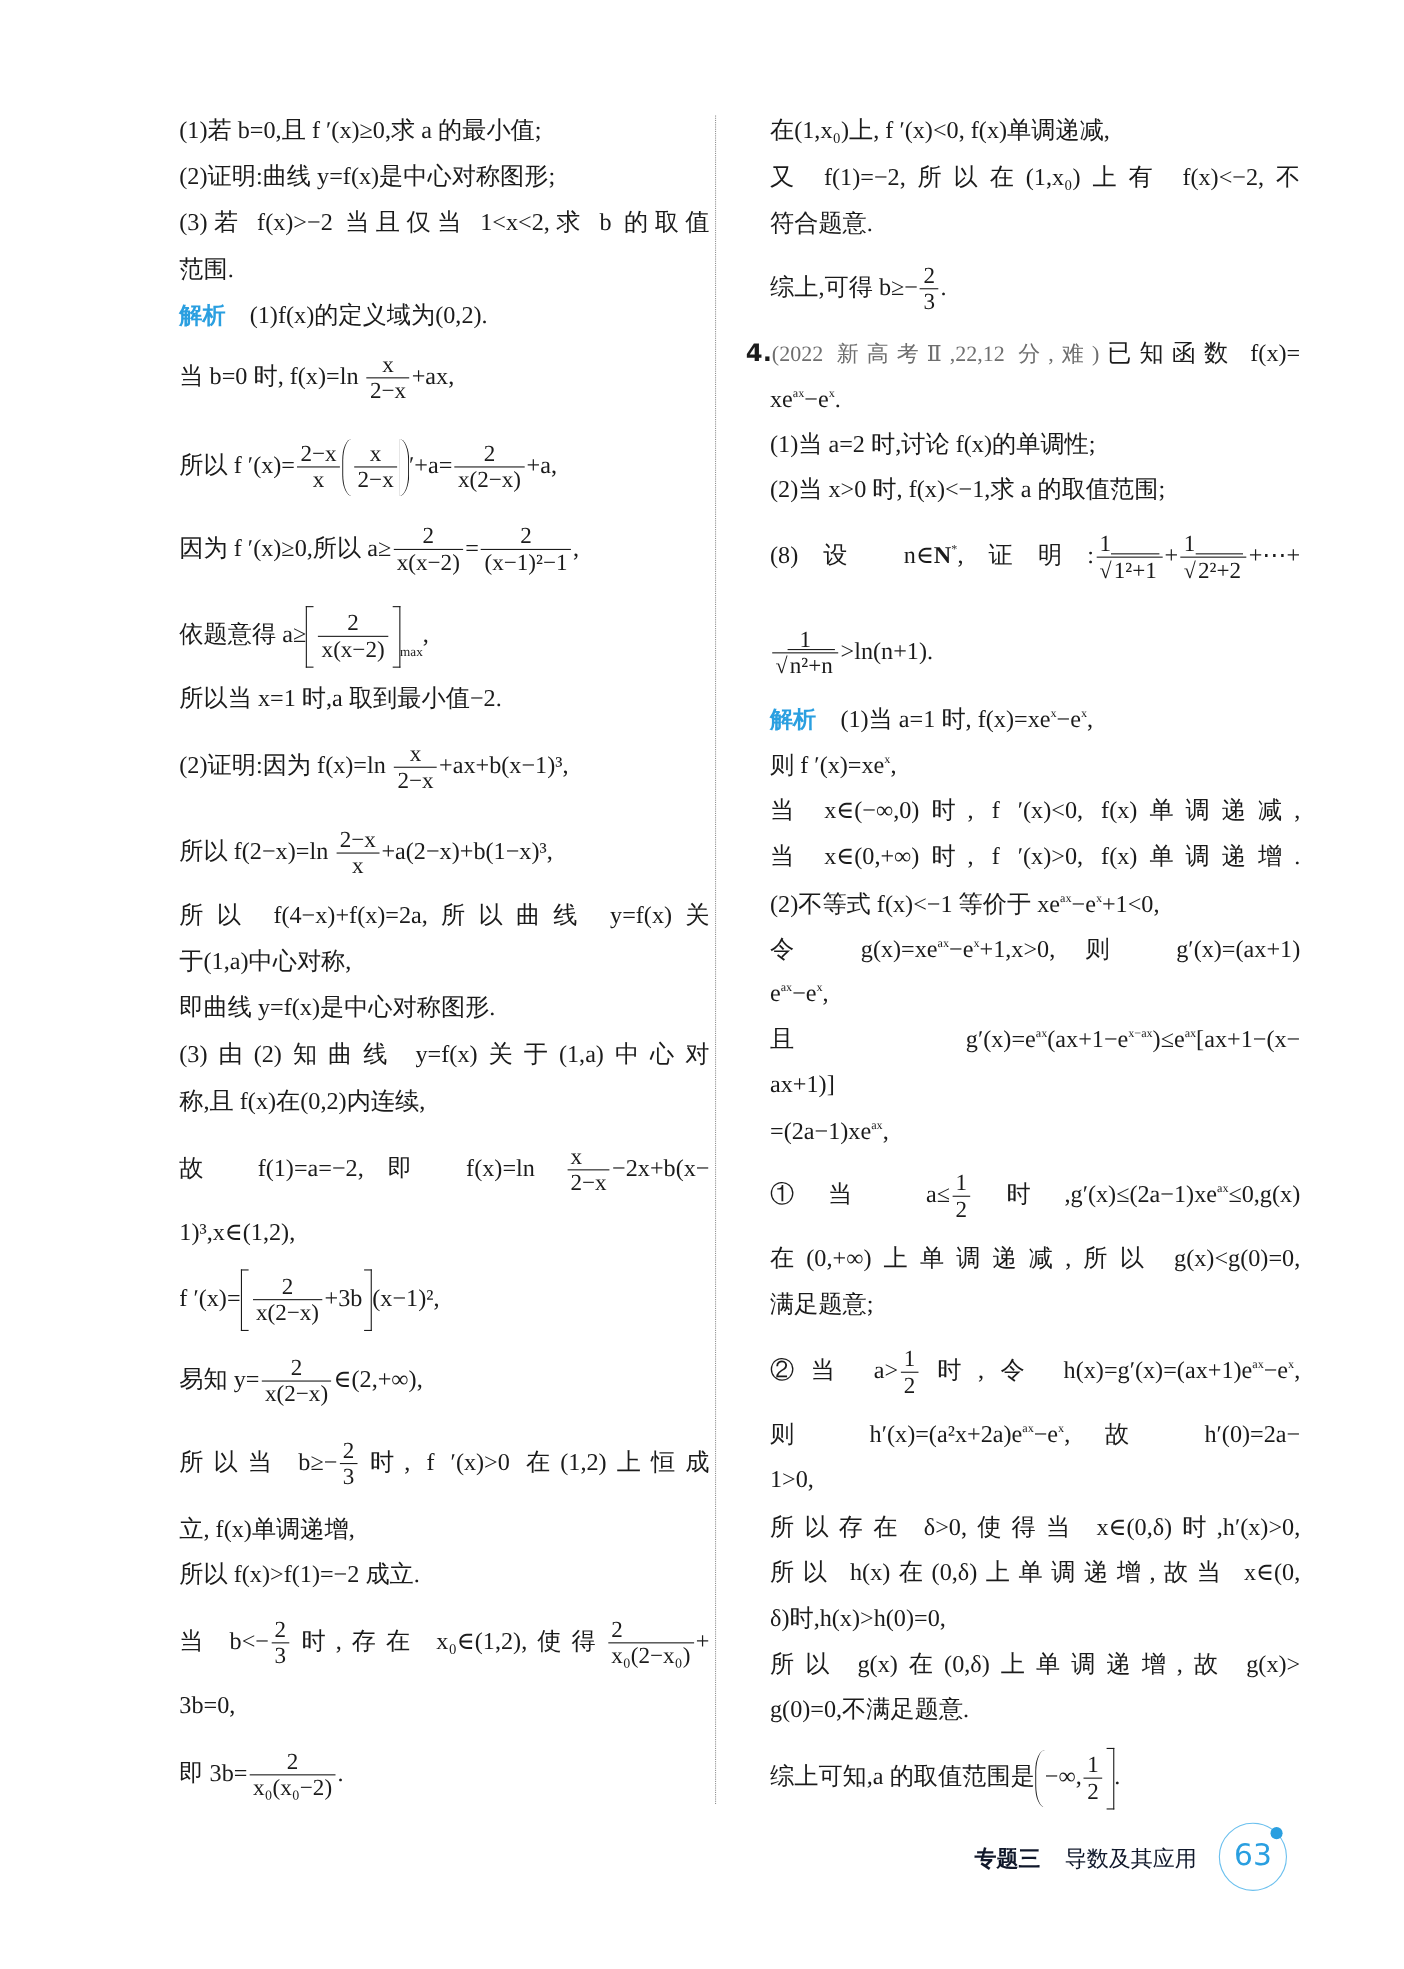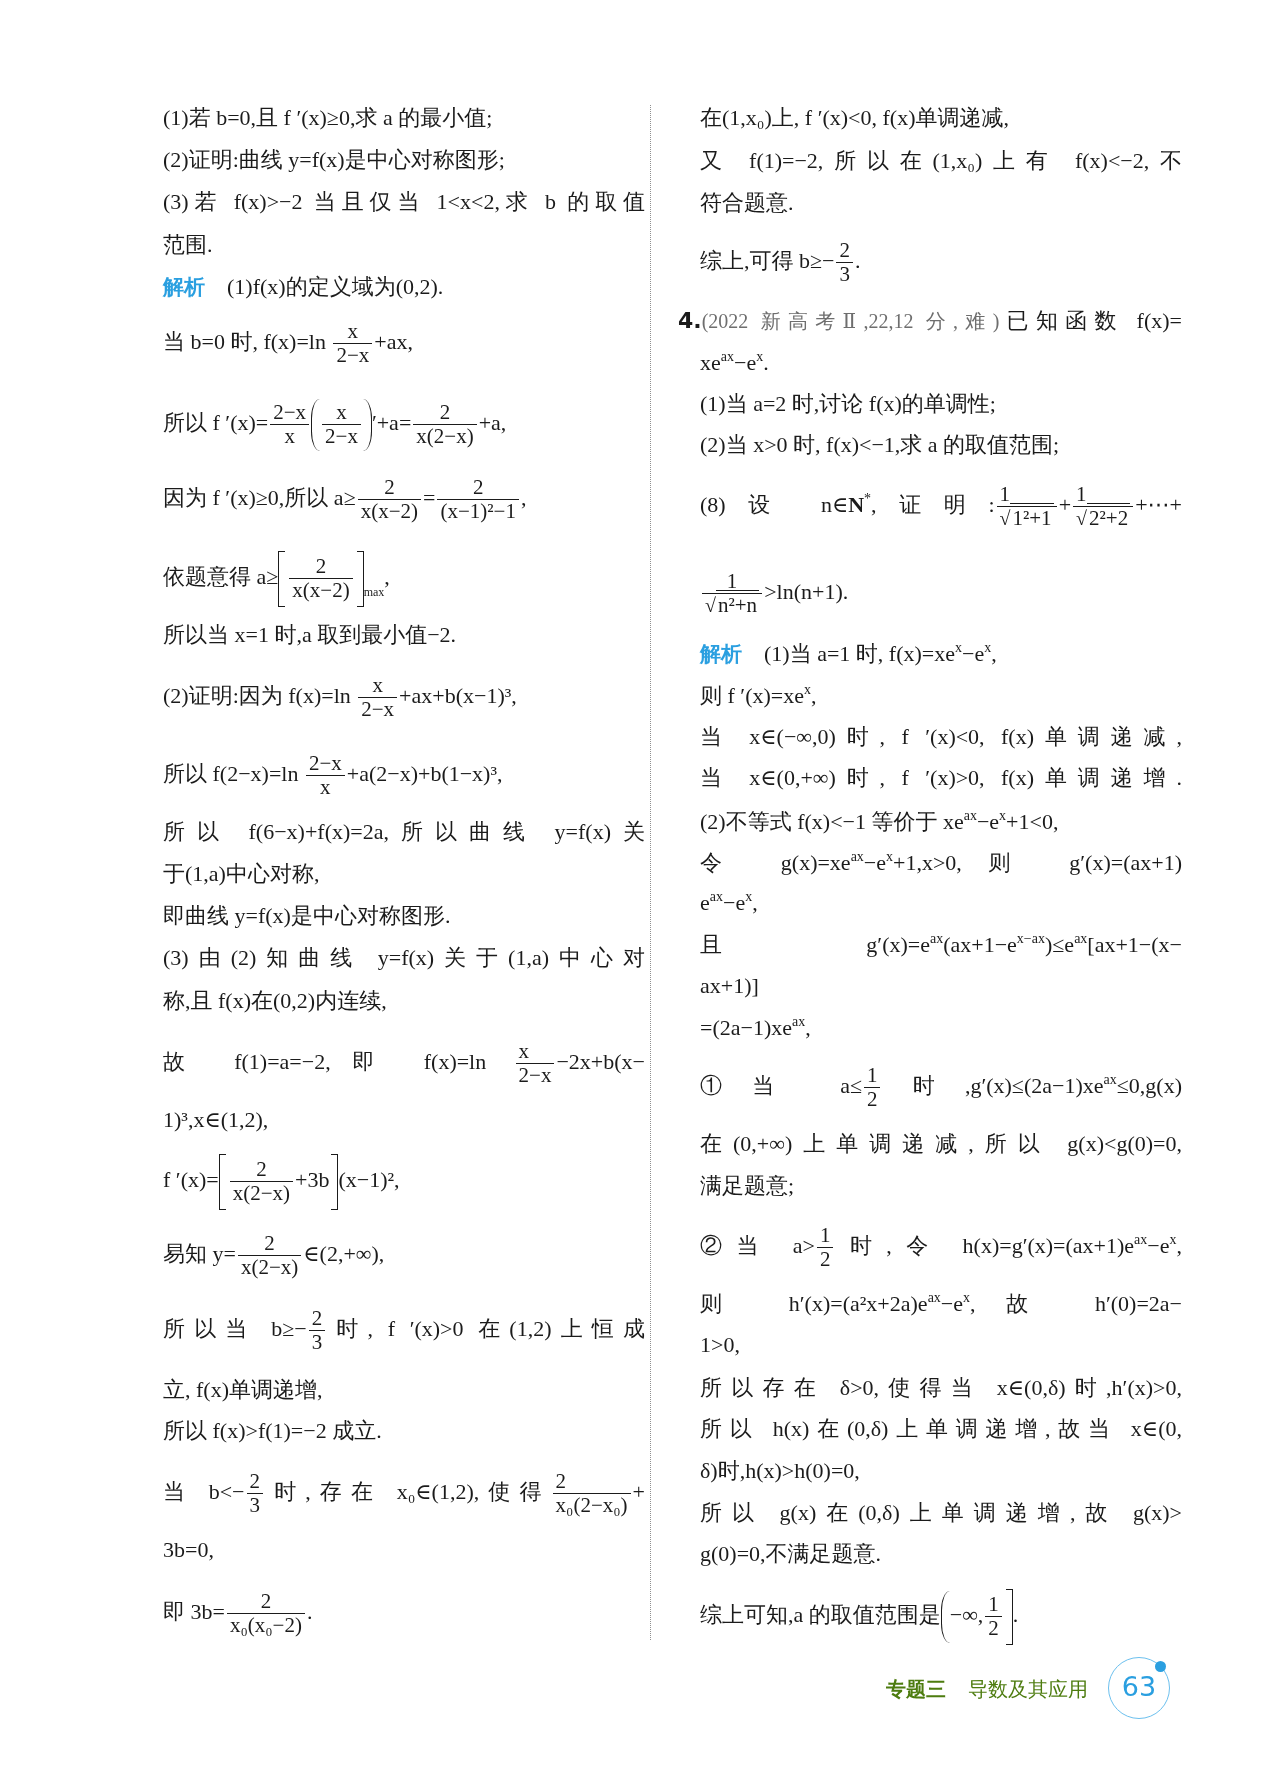--- a/index.html
+++ b/index.html
@@ -18,21 +18,21 @@
   .cr { left: 688px; }
   .j { text-align: justify; text-align-last: justify; }
   .cl.j { width: 482px; }
   .cr.j { width: 482px; }
   .frac {
     display: inline-block; vertical-align: middle; text-align: center;
     font-size: 21px; line-height: 23px; margin: 0 2px;
   }
   .frac > span { display: block; padding: 0 3px; }
   .frac > .den { border-top: 1.3px solid #1b1b1b; }
-  .sup { font-size: 14px; vertical-align: 9px; line-height: 0; }
+  .sup { font-size: 11px; vertical-align: 9px; line-height: 0; }
   .sub { font-size: 12px; vertical-align: -12px; line-height: 0; text-align: right; }
   .bk {
     display: inline-block; vertical-align: middle; width: 7px; height: 56px;
     border: 1.4px solid #1b1b1b; box-sizing: border-box;
   }
   .bk-l { border-right: none; margin-right: 2px; }
   .bk-r { border-left: none; margin-left: 2px; }
   .pa {
     display: inline-block; vertical-align: middle; width: 9px; height: 52px;
     box-sizing: border-box;
@@ -47,21 +47,21 @@
   }
   .qn { font-family: "DejaVu Sans", sans-serif; font-weight: bold; }
   .src { color: #6e6e6e; font-size: 20px; }
   .bold { font-weight: bold; font-family: "Liberation Serif", serif; }
   .divider {
     position: absolute; left: 650px; top: 105px; height: 1535px; width: 0;
     border-left: 1.5px dotted #8f8f8f;
   }
   .ft {
     position: absolute; top: 1674px; height: 30px; line-height: 30px;
-    font-family: "DejaVu Sans", sans-serif; font-size: 20px; color: #4d7c0f;
+    font-family: "DejaVu Sans", sans-serif; font-size: 20px; color: #0f172a;
   }
   .ft-bold { left: 886px; font-weight: bold; }
   .ft-title { left: 968px; }
   .page-circle {
     position: absolute; left: 1108px; top: 1657px; width: 62px; height: 62px;
     border: 1.5px solid #6cc0ee; border-radius: 50%; box-sizing: border-box;
     text-align: center; line-height: 58px; color: #2a9fe0;
     font-family: "DejaVu Sans", sans-serif; font-size: 27px;
   }
   .page-dot {
@@ -100,21 +100,21 @@
 <div class="ln cl" style="top:605px">所以当 x=1 时,a 取到最小值−2.</div>
 
 <div class="ln cl" style="top:666px">
   <span>(2)证明:因为 f(x)=ln </span><span class="frac"><span class="num">x</span><span class="den">2−x</span></span><span>+ax+b(x−1)³,</span>
 </div>
 
 <div class="ln cl" style="top:744px">
   <span>所以 f(2−x)=ln </span><span class="frac"><span class="num">2−x</span><span class="den">x</span></span><span>+a(2−x)+b(1−x)³,</span>
 </div>
 
-<div class="ln cl j" style="top:802px">所以 f(6−x)+f(x)=2a,所以曲线 y=f(x)关</div>
+<div class="ln cl j" style="top:802px">所以 f(4−x)+f(x)=2a,所以曲线 y=f(x)关</div>
 <div class="ln cl" style="top:844px">于(1,a)中心对称,</div>
 <div class="ln cl" style="top:886px">即曲线 y=f(x)是中心对称图形.</div>
 <div class="ln cl j" style="top:928px">(3)由(2)知曲线 y=f(x)关于(1,a)中心对</div>
 <div class="ln cl" style="top:971px">称,且 f(x)在(0,2)内连续,</div>
 
 <div class="ln cl j" style="top:1032px">
   <span>故 f(1)=a=−2,即 f(x)=ln </span><span class="frac"><span class="num">x</span><span class="den">2−x</span></span><span>−2x+b(x−</span>
 </div>
 
 <div class="ln cl" style="top:1090px">1)³,x∈(1,2),</div>

